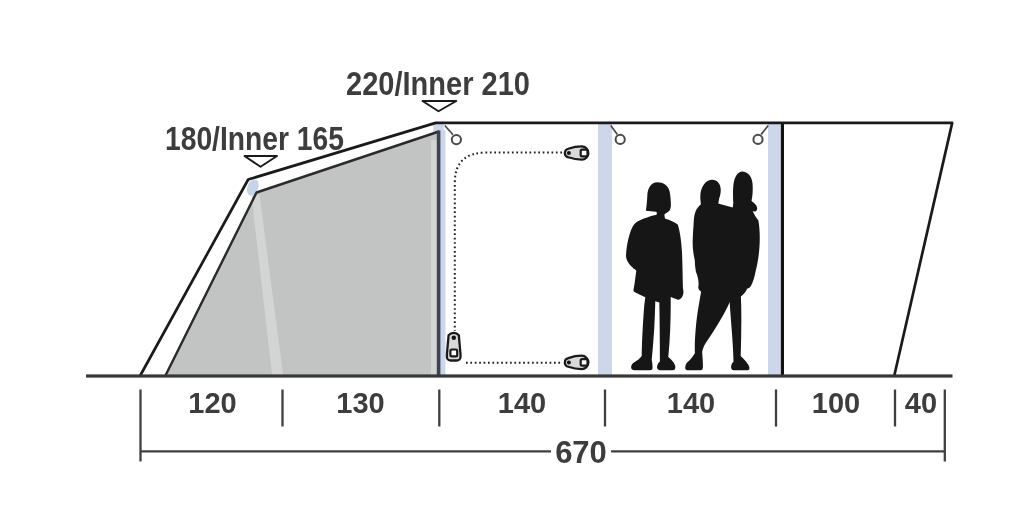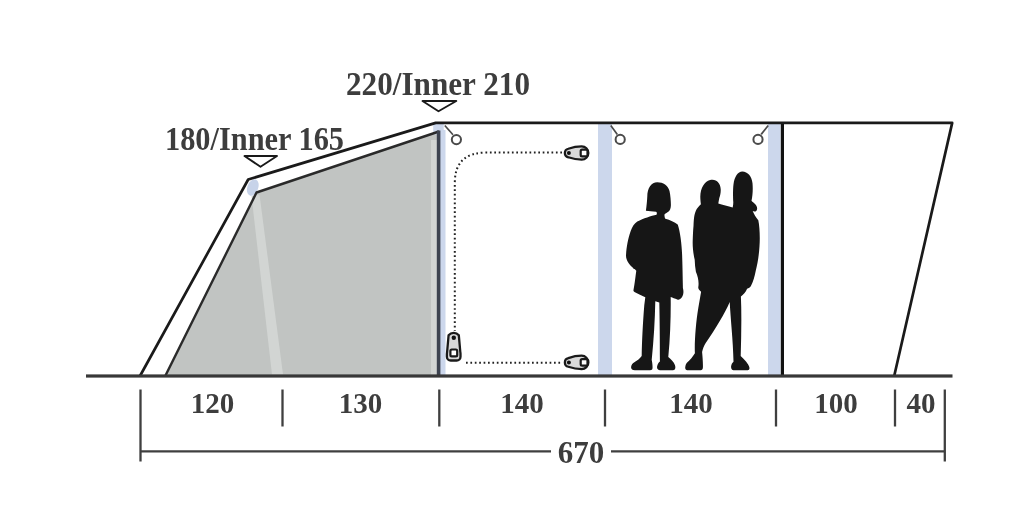--- a/index.html
+++ b/index.html
@@ -1,16 +1,16 @@
 <!DOCTYPE html>
 <html><head>
 <meta charset="utf-8">
 <style>
   html,body{margin:0;padding:0;background:#ffffff;}
-  #stage{width:1024px;height:522px;position:relative;font-family:Liberation Serif, serif;text-align:center;}
+  #stage{width:1024px;height:522px;position:relative;font-family:Liberation Sans, sans-serif;text-align:center;}
 </style>
 </head>
 <body>
 
 <div id="stage">
 <svg width="1024" height="522" viewBox="0 0 1024 522" xmlns="http://www.w3.org/2000/svg">
 
   <rect x="0" y="0" width="1024" height="522" fill="#ffffff"></rect>
 
   <g>

